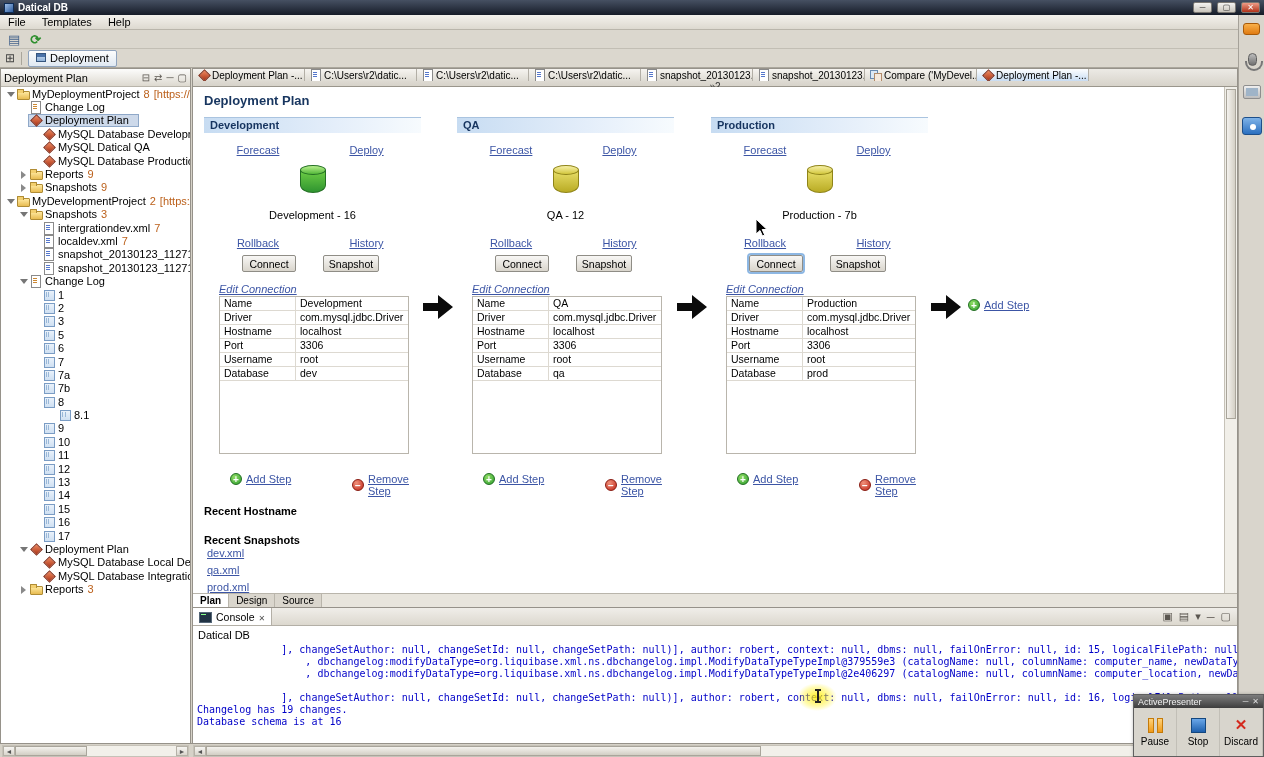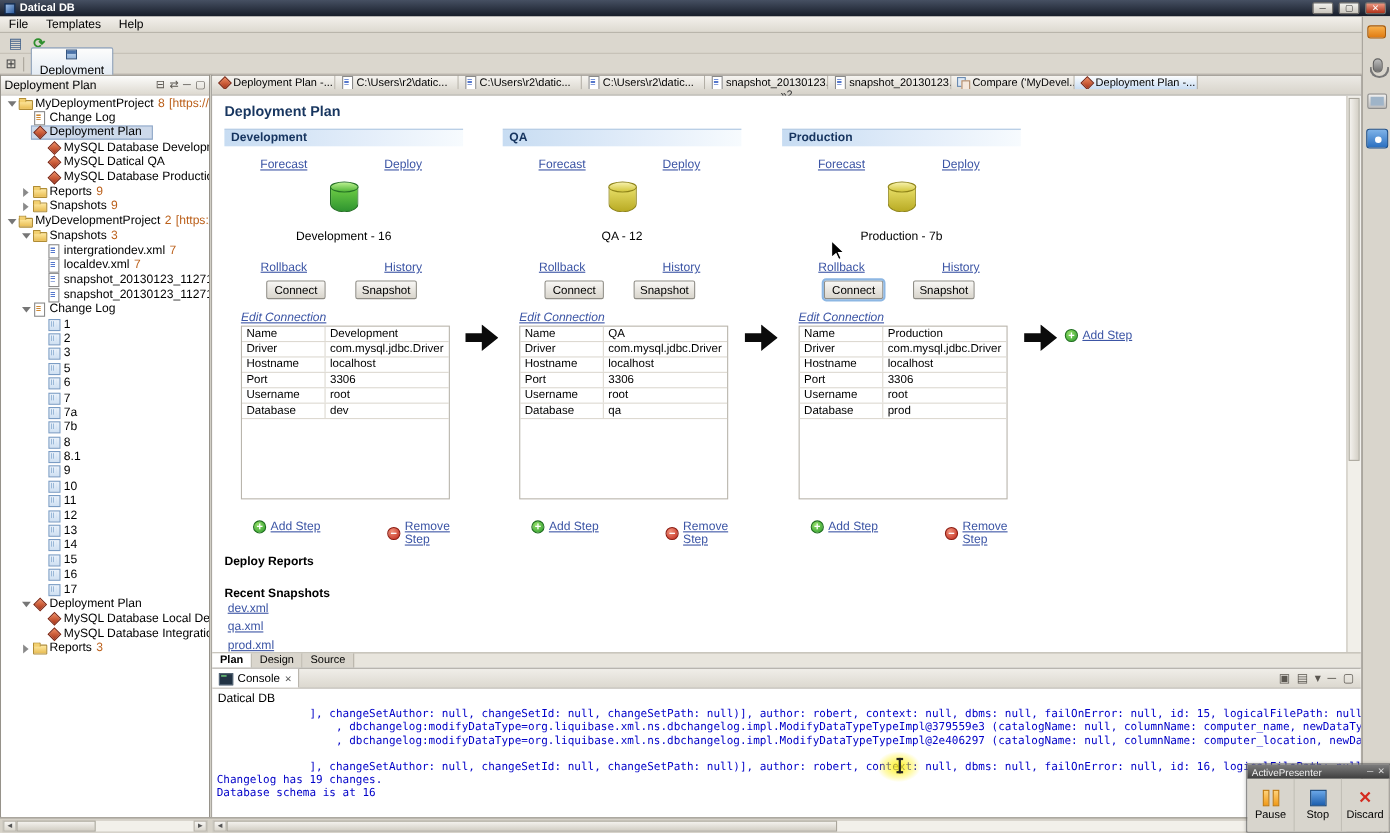--- a/index.html
+++ b/index.html
@@ -20,21 +20,21 @@
   #menubar{position:absolute;left:0;top:15px;width:1264px;height:15px;background:linear-gradient(#f3f1ec,#ddd9d0);border-bottom:1px solid #b9b5ab;display:flex;align-items:flex-start;}
   #menubar .menu{padding:1px 8px;}
 
   #toolbar{position:absolute;left:0;top:30px;width:1264px;height:19px;background:#dbd7ce;border-bottom:1px solid #c2beb4;display:flex;align-items:center;padding-left:8px;gap:10px;}
   .tbi{font-size:13px;line-height:15px;}
   .tbi-blue{color:#46648c;} .tbi-green{color:#2e8f2e;font-weight:bold;}
 
   #perspbar{position:absolute;left:0;top:49px;width:1264px;height:19px;background:#dbd7ce;border-bottom:1px solid #aba79d;display:flex;align-items:center;padding-left:5px;gap:6px;}
   .perspopen{font-size:12px;color:#444;}
   .perspsep{width:1px;height:13px;background:#a9a59b;}
-  .persptab{display:flex;align-items:center;gap:4px;padding:1px 7px 2px;border:1px solid #8fa3bd;border-radius:2px;background:linear-gradient(#fdfdfc,#dfe8f2);flex-direction:column;}
+  .persptab{display:flex;align-items:center;gap:4px;padding:1px 7px 2px;border:1px solid #8fa3bd;border-radius:2px;background:linear-gradient(#fdfdfc,#dfe8f2);}
   .perspicon{width:10px;height:9px;border:1px solid #35557e;background:linear-gradient(#cfe0f2,#8fb1d8);position:relative;}
   .perspicon::before{content:"";position:absolute;left:0;top:0;width:100%;height:3px;background:#4a72a8;}
 
   
   #sidebar{position:absolute;left:0;top:68px;width:191px;height:675px;background:#fff;border:1px solid #96928a;border-bottom:none;}
   #sidebar .vhead{height:18px;background:linear-gradient(#fcfcfb,#ddd9d0);border-bottom:1px solid #b9b5ab;display:flex;align-items:center;padding:0 3px;gap:4px;}
   #sidebar .vhead .vtitle{flex:1;font-size:11px;}
   .vhicon{font-size:10px;color:#5a5650;line-height:12px;}
   #tree{position:relative;overflow:hidden;height:655px;background:#fff;}
   .trow{display:flex;align-items:center;height:13.4px;white-space:nowrap;font-size:11px;}
@@ -451,21 +451,21 @@
       <div class="trow" style="padding-left: 30px;">
         <span class="expander"></span>
         <span class="rowsel">
           <span class="icn icn-step"></span>
           <span class="tlabel">8</span>
           <span class="tbadge"></span>
           <span class="tsuffix"></span>
         </span>
       </div>
 
-      <div class="trow" style="padding-left: 30px;">
+      <div class="trow" style="padding-left: 46px;">
         <span class="expander"></span>
         <span class="rowsel">
           <span class="icn icn-step"></span>
           <span class="tlabel">8.1</span>
           <span class="tbadge"></span>
           <span class="tsuffix"></span>
         </span>
       </div>
 
       <div class="trow" style="padding-left: 30px;">
@@ -847,21 +847,21 @@
       </svg>
     <svg class="bigarrow" style="left:738px;" viewBox="0 0 30 24">
         <path d="M0 8 h15 v-8 l15 12 -15 12 v-8 h-15 z" fill="#0b0b0b"></path>
       </svg>
 
     <span id="finaladd">
       <span class="ico-plus"></span>
       <a class="flink">Add Step</a>
     </span>
 
-    <div class="sect-head" id="recent-reports">Deploy Reports</div>
+    <div class="sect-head" id="recent-reports">Recent Hostname</div>
     <div class="sect-head" id="recent-snaps">Recent Snapshots</div>
     <div id="snaplinks">
 
     <a class="flink">dev.xml</a>
         <a class="flink">qa.xml</a>
         <a class="flink">prod.xml</a>
       </div>
 
     <div id="vscroll">
         <span class="vthumb"></span>

